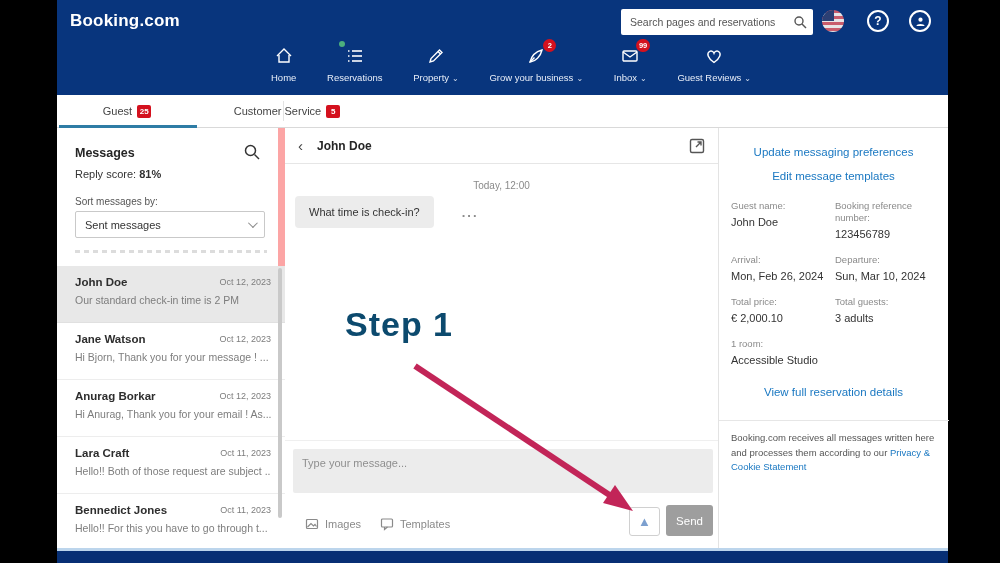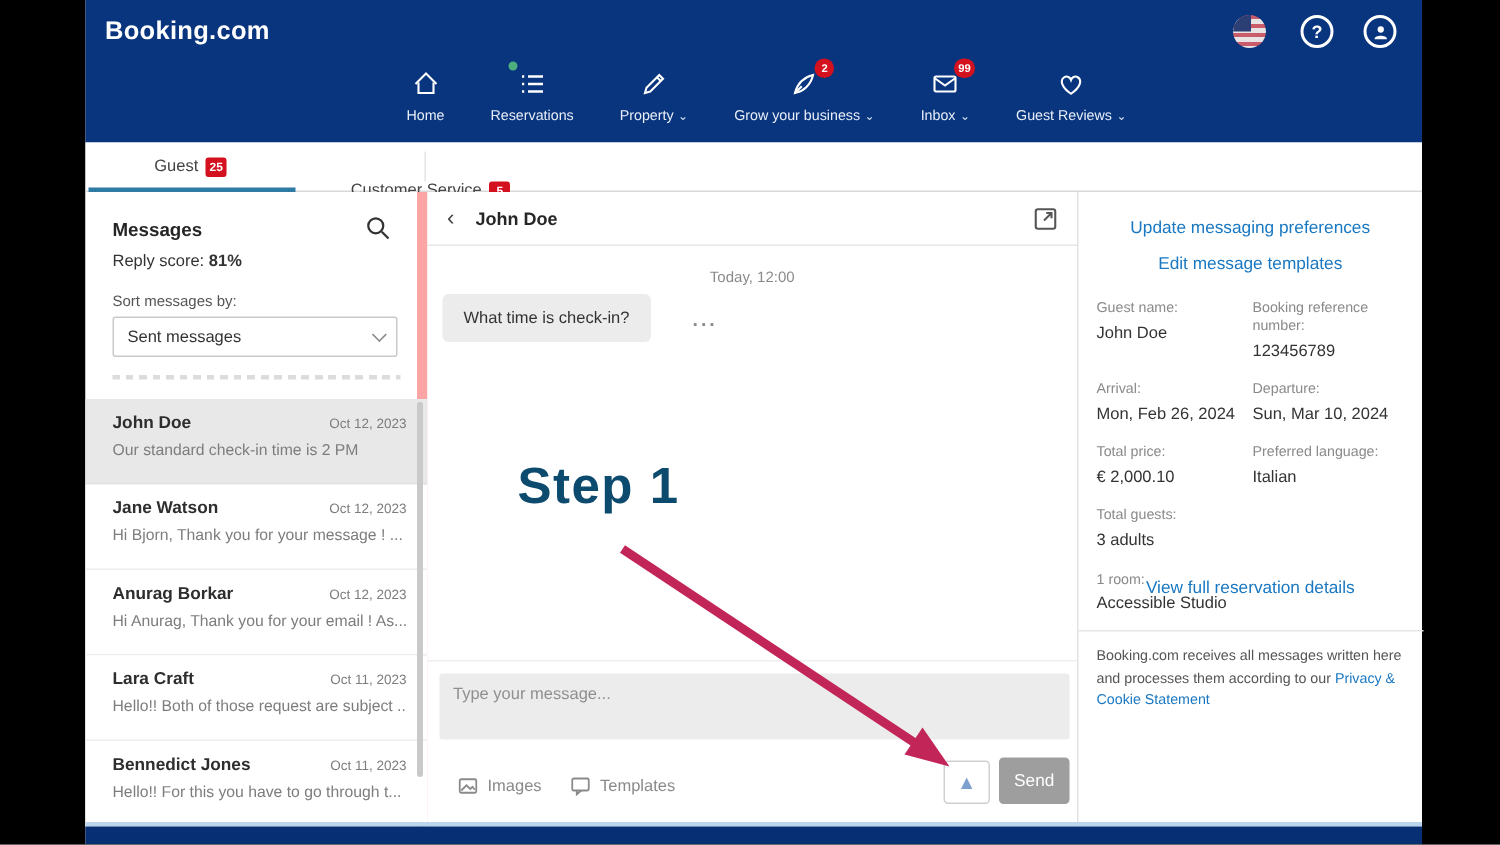--- a/index.html
+++ b/index.html
@@ -29,21 +29,21 @@
   .nav-badge { position:absolute; top:-5px; right:-8px; min-width:13px; height:13px; padding:0 3px; background:#d4111e;
                border-radius:8px; color:#fff; font-size:7.5px; font-weight:bold; display:flex; align-items:center; justify-content:center; }
   .green-dot { position:absolute; top:-3px; left:-4px; width:6px; height:6px; border-radius:50%; background:#4caf7d; }
   .chev { font-size:8px; margin-left:3px; opacity:.9; }
 
   
   .tabsrow { position:absolute; left:0; top:95px; width:891px; height:33px; background:#fff; border-bottom:1px solid #d9d9d9; }
   .tab { position:absolute; top:0; height:32px; display:flex; align-items:center; justify-content:center; gap:5px;
          font-size:11px; color:#444; cursor:pointer; }
   .tab-guest { left:0; width:140px; }
-  .tab-cs { left:140px; width:180px;margin-top:16px; }
+  .tab-cs { left:140px; width:180px; }
   .tab-badge { background:#d4111e; color:#fff; font-size:8px; font-weight:bold; min-width:14px; height:13px;
                border-radius:2px; display:flex; align-items:center; justify-content:center; padding:0 2px; }
   .tab-underline { position:absolute; left:2px; bottom:-1px; width:138px; height:3px; background:#2e7ca5; }
   .tabs-divider { position:absolute; left:226px; top:6px; height:20px; width:1px; background:#e3e3e3; }
 
   
   .sidebar { position:absolute; left:0; top:128px; width:228px; height:423px; background:#fff; border-right:7px solid #fca5a5; }
   .sb-title { position:absolute; left:18px; top:18px; font-size:12.5px; font-weight:bold; color:#262626; }
   .sb-search { position:absolute; left:186px; top:15px; width:18px; height:18px; cursor:pointer; }
   .sb-reply { position:absolute; left:18px; top:40px; font-size:11px; color:#333; }
@@ -117,20 +117,29 @@
 </style>
 </head>
 <body>
 
 <div class="stage">
   <div class="app">
 
     <div class="topbar">
       <div class="logo">Booking.com</div>
 
+      <div class="searchbox">
+        <input type="text" placeholder="Search pages and reservations" style="">
+        <span>
+          <svg width="14" height="14" viewBox="0 0 14 14">
+              <circle cx="6" cy="6" r="4" fill="none" stroke="#555" stroke-width="1.4"></circle>
+              <line x1="9" y1="9" x2="13" y2="13" stroke="#555" stroke-width="1.4"></line>
+            </svg>
+        </span>
+      </div>
 
       <div class="hdr-icon flag"></div>
       <div class="hdr-icon circle-btn help">?</div>
       <div class="hdr-icon circle-btn account">
         <svg width="11" height="11" viewBox="0 0 12 12">
             <circle cx="6" cy="4" r="2.3" fill="#fff"></circle>
             <path d="M1.5 11 C1.5 7.8 10.5 7.8 10.5 11 Z" fill="#fff"></path>
           </svg>
       </div>
 
@@ -322,24 +331,20 @@
         </div>
         <div class="fld">
           <div class="flabel">Departure:</div>
             <div class="fvalue">Sun, Mar 10, 2024</div>
         </div>
         <div class="fld">
           <div class="flabel">Total price:</div>
             <div class="fvalue">€ 2,000.10</div>
         </div>
         <div class="fld">
-          <div class="flabel">Preferred language:</div>
-            <div class="fvalue">Italian</div>
-        </div>
-        <div class="fld">
           <div class="flabel">Total guests:</div>
             <div class="fvalue">3 adults</div>
         </div>
         <div class="fld fld-room">
           <div class="flabel">1 room:</div>
             <div class="fvalue">Accessible Studio</div>
         </div>
       </div>
 
       <div class="p-link p-link3">View full reservation details</div>

